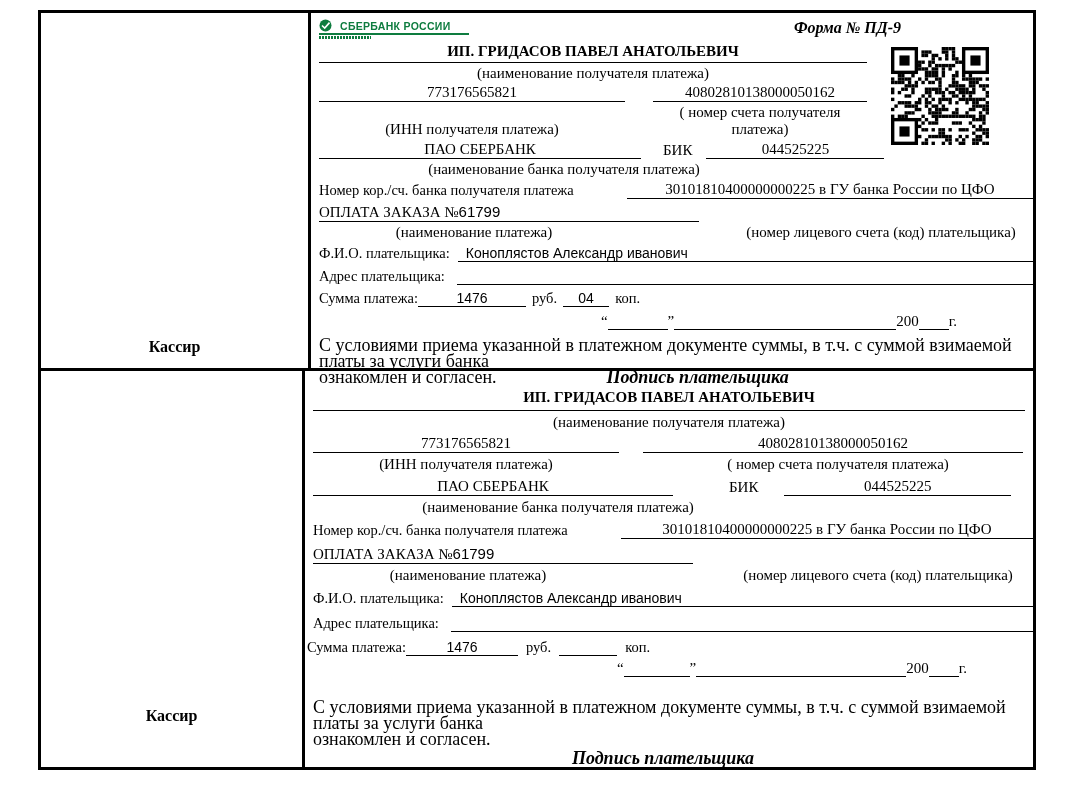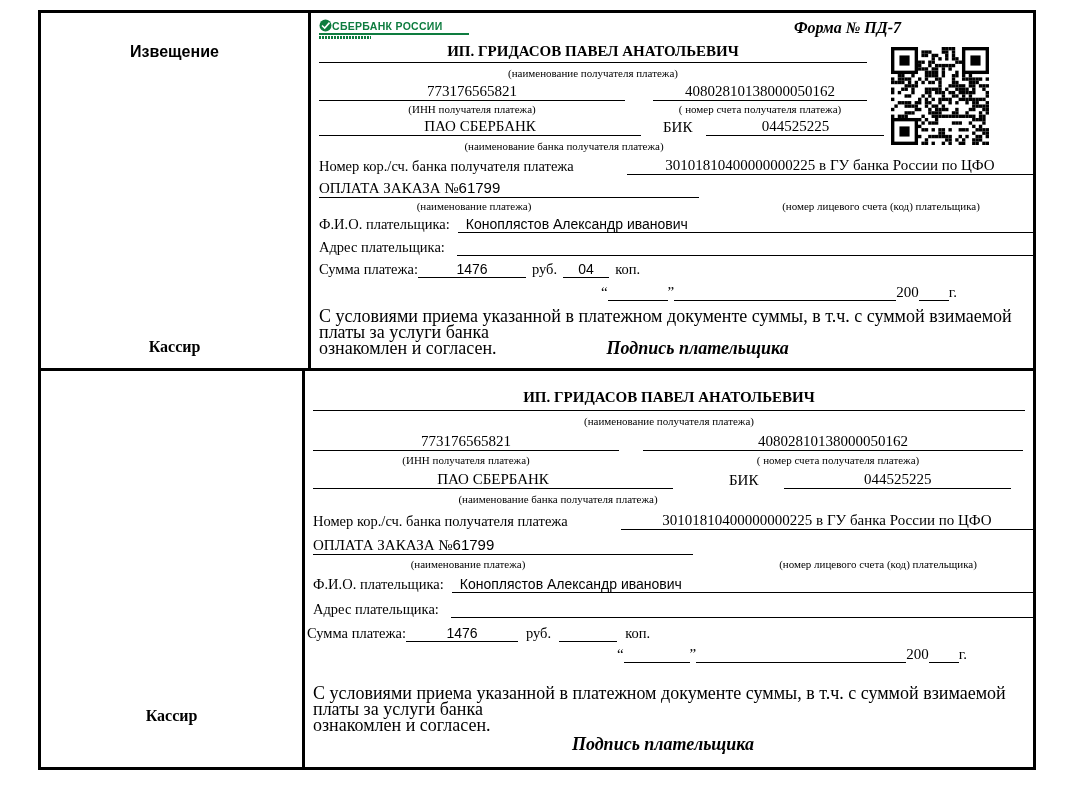--- a/index.html
+++ b/index.html
@@ -21,66 +21,65 @@
                  font-weight:bold; font-size:16px; }
   .stub-receipt { position:absolute; bottom:78px; width:100%; text-align:center;
                   font-weight:bold; font-size:16px; }
 
   .row { display:flex; align-items:flex-end; }
   .ul { display:inline-block; border-bottom:1px solid #000; text-align:center; }
 
   
   .hdr { display:flex; justify-content:space-between; height:26px; padding:2px 132px 0 8px; }
   .logo { display:flex; flex-direction:column; width:150px; }
-  .logo-main { display:flex; align-items:center; gap:0;
+  .logo-main { display:flex; align-items:center; gap:8px;
                border-bottom:2px solid #0e7c3f; padding-bottom:1px; }
   .logo-text { color:#0e7c3f; font-family:"Liberation Sans","DejaVu Sans",sans-serif;
                font-weight:bold; font-size:10.5px; letter-spacing:.3px; white-space:nowrap; }
   .logo-tag { width:52px; height:3px; margin-top:1px;
               background:repeating-linear-gradient(90deg,#0e7c3f 0 2px,#fff 2px 3px); }
   .formnum { font-weight:bold; font-style:italic; font-size:16px; }
 
   .title { margin-left:8px; width:548px; text-align:center; font-weight:bold;
            font-size:15px; border-bottom:1px solid #000; padding-bottom:2px; }
   .title2 { margin:0 8px 0 8px; width:712px; text-align:center; font-weight:bold;
             font-size:15px; border-bottom:1px solid #000; padding-bottom:4px; }
-  .small { font-size:11px; }
+  .small { font-size:15px; }
   .clabel { display:inline-block; text-align:center; }
   .val { font-size:15px; }
   .sans { font-family:"Liberation Sans","DejaVu Sans",sans-serif; font-size:14px; }
   .lab { font-size:14.5px; white-space:nowrap; }
   .cond { font-size:18px; line-height:16px; }
   .bold { font-weight:bold;font-style:italic; }
 
   .qr { position:absolute; left:580px; top:34px; width:98px; height:98px; }
 </style>
 </head>
 <body>
 
 <div class="doc">
 
   <div class="sec sec1">
     <div class="stubcell">
-      <div class="stub-top">Извещение</div>
       <div class="stub-bottom">Кассир</div>
     </div>
     <div class="formcell">
 
       <div class="hdr">
         <div class="logo">
           <div class="logo-main">
             <svg width="13" height="13" viewBox="0 0 13 13">
               <circle cx="6.5" cy="6.5" r="6" fill="#0e7c3f"></circle>
               <path d="M3 6.5 L5.7 9 L10.5 3.6" stroke="#fff" stroke-width="1.6" fill="none"></path>
             </svg>
             <span class="logo-text">СБЕРБАНК РОССИИ</span>
           </div>
           <div class="logo-tag"></div>
         </div>
-        <div class="formnum">Форма № ПД-7</div>
+        <div class="formnum">Форма № ПД-9</div>
       </div>
 
       <svg class="qr" id="qr1" viewBox="0 0 98 98">
           <rect x="50.69" y="0.00" width="3.38" height="3.38" fill="#000"></rect>
           <rect x="54.07" y="0.00" width="3.38" height="3.38" fill="#000"></rect>
           <rect x="57.45" y="0.00" width="3.38" height="3.38" fill="#000"></rect>
           <rect x="60.83" y="0.00" width="3.38" height="3.38" fill="#000"></rect>
           <rect x="30.41" y="3.38" width="3.38" height="3.38" fill="#000"></rect>
           <rect x="33.79" y="3.38" width="3.38" height="3.38" fill="#000"></rect>
           <rect x="37.17" y="3.38" width="3.38" height="3.38" fill="#000"></rect>

